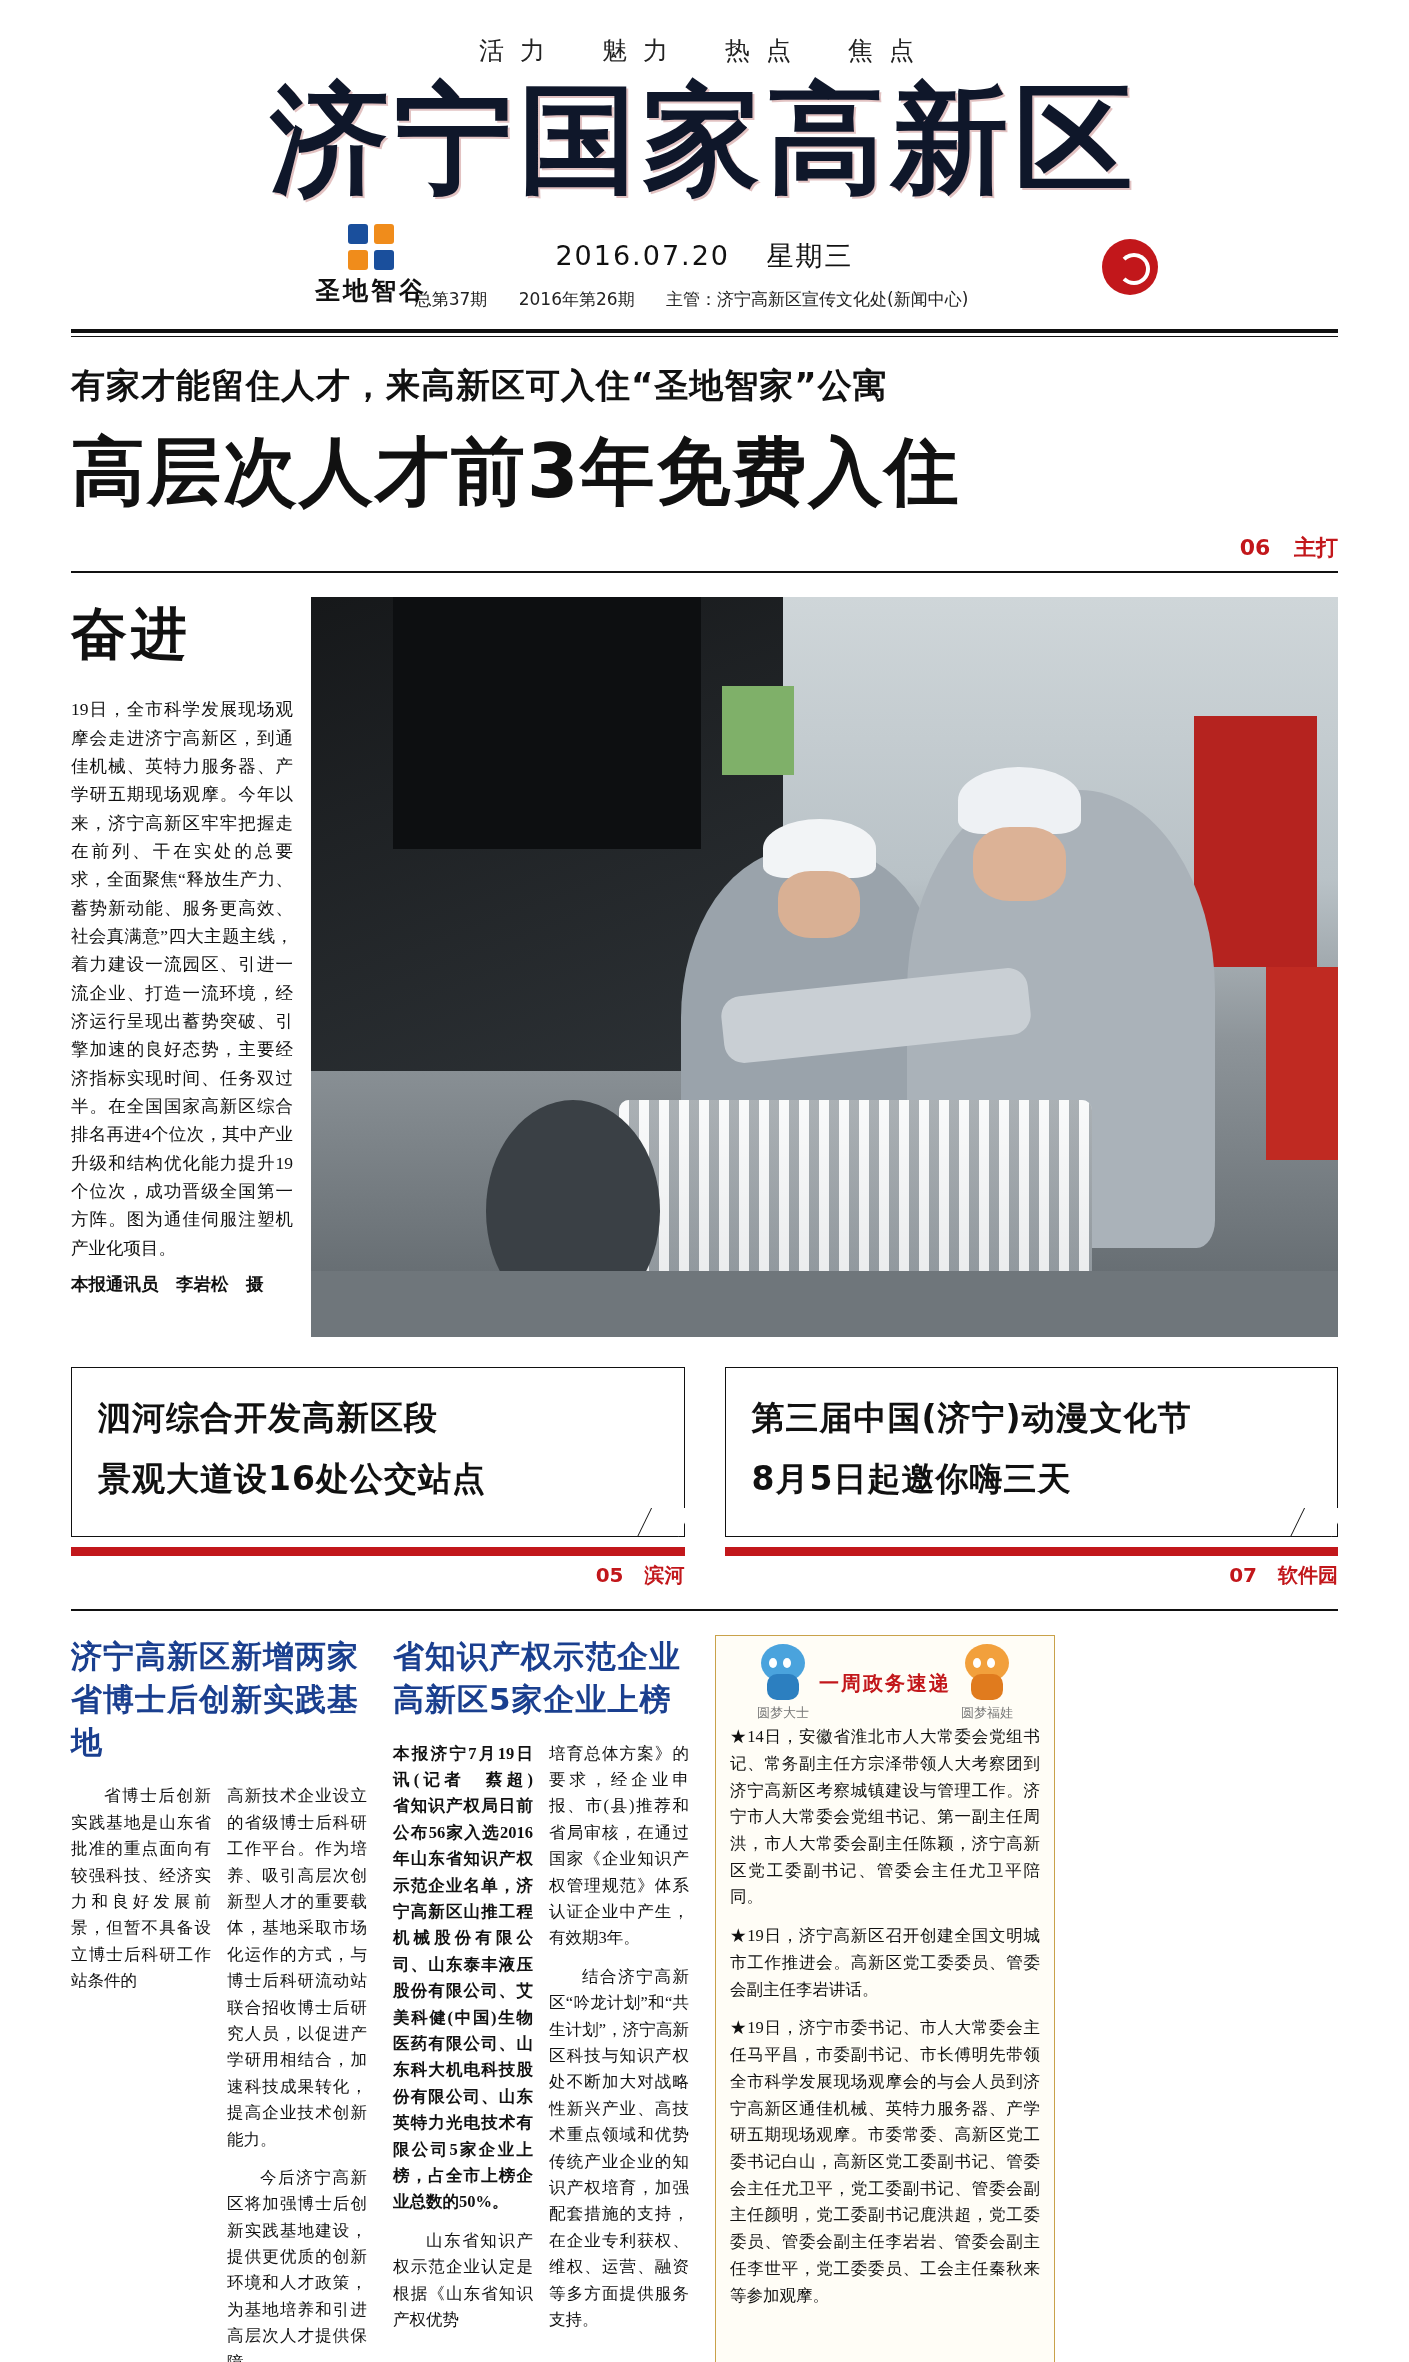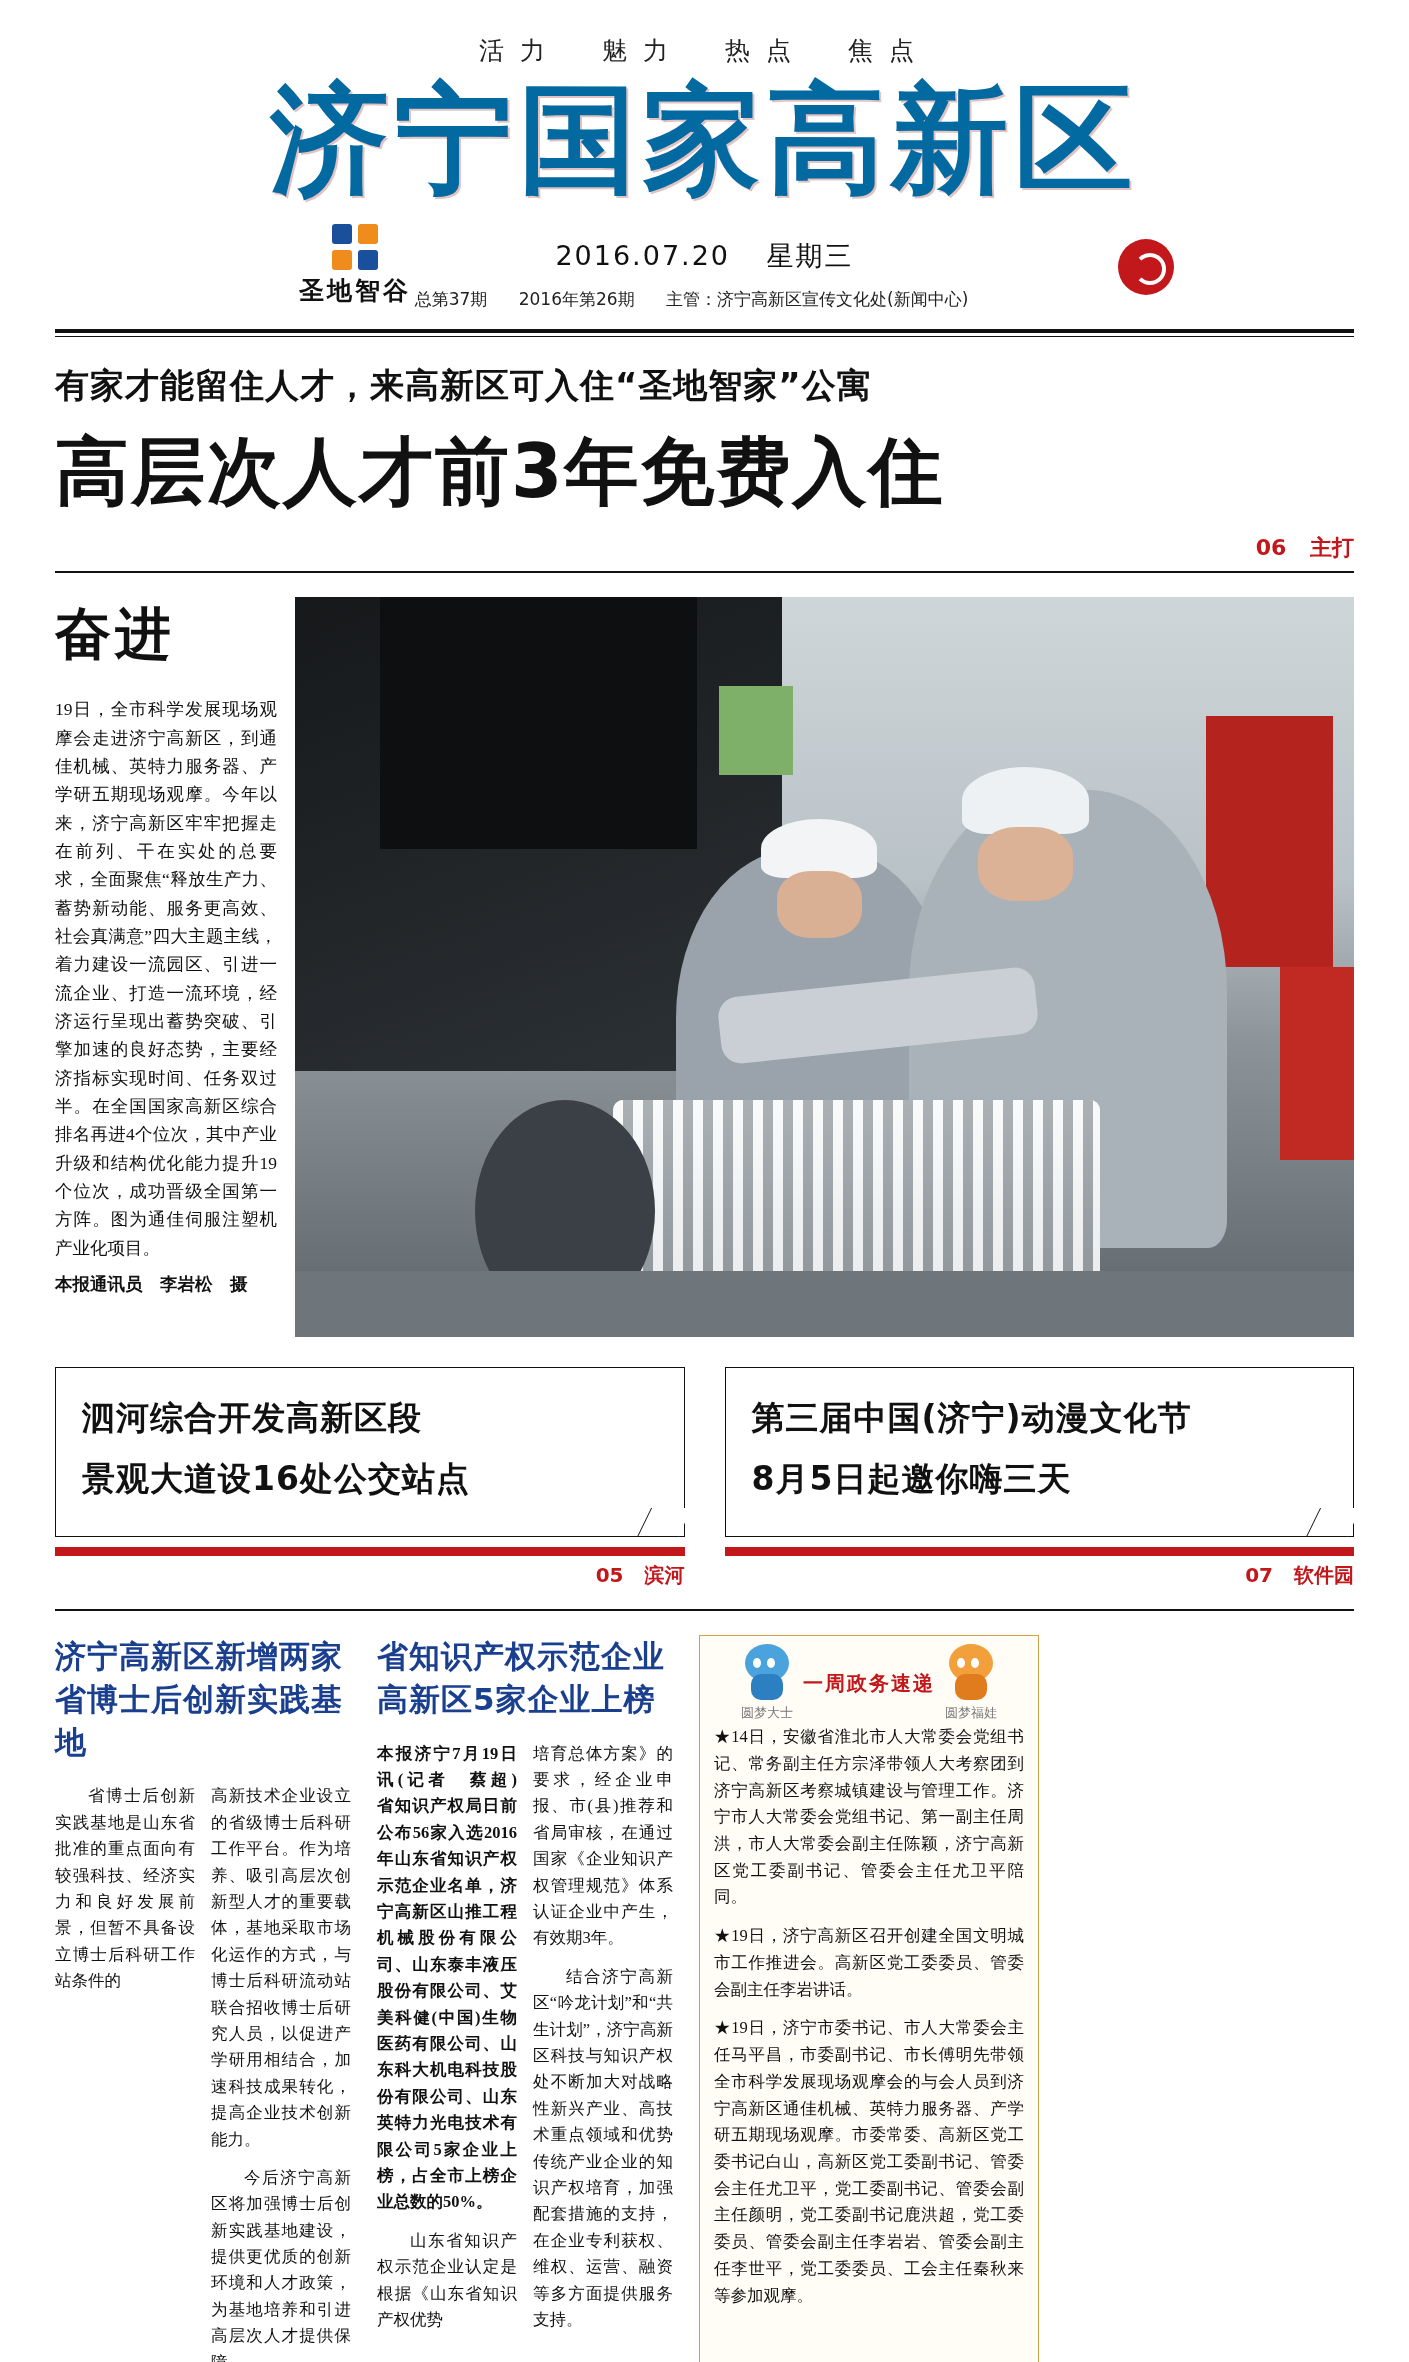--- a/index.html
+++ b/index.html
@@ -4,38 +4,38 @@
 <style>
   html, body { margin:0; padding:0; }
   body {
     width:1409px; height:2362px;
     background:#ffffff;
     font-family:"Liberation Serif", serif;
     color:#111;
     position:relative;
     overflow:hidden;
   }
-  .page { width:1409px; height:2362px; position:relative; box-sizing:border-box; padding:0 55px; }
+  .page { width:1409px; height:2362px; position:relative; box-sizing:border-box; padding:0 71px; }
 
   
   .tagline {
     text-align:center;
     font-size:25px;
     letter-spacing:16px;
     color:#222;
     padding-top:34px;
     font-family:"DejaVu Sans", sans-serif;
   }
   .masthead-title {
     text-align:center;
     margin-top:6px;
     font-size:118px;
     line-height:1.12;
     font-weight:bold;
-    color:#0369a1;
+    color:#0f172a;
     letter-spacing:6px;
     font-family:"DejaVu Serif", serif;
     text-shadow:2px 2px 0 rgba(140,10,12,0.25);
   }
   .masthead-row {
     display:flex; align-items:flex-end; justify-content:center;
     margin-top:10px; position:relative; height:96px;
   }
   .logo-block { position:absolute; left:215px; bottom:4px; text-align:center; width:170px;}
   .logo-mark { width:46px;height:46px;margin:0 auto;position:relative;}

